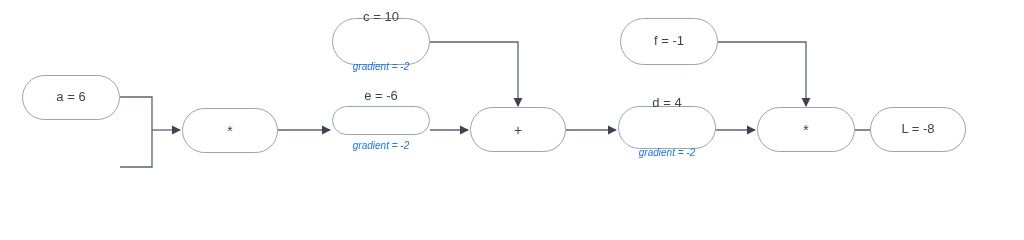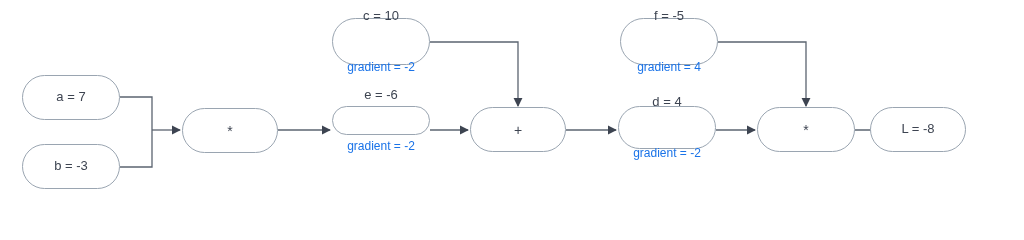--- a/index.html
+++ b/index.html
@@ -38,23 +38,24 @@
     justify-content: center;
     line-height: 1.28;
     gap: 36px;
   }
   .node-value {
     font-size: 13px;
     color: #3d4451;
     white-space: nowrap;
   }
   .node-grad {
-    font-size: 12px;
+    font-size: 10px;
     color: #1a73e8;
     white-space: nowrap;
+    font-style: italic;
   }
   .node-op {
     font-size: 14px;
     color: #3d4451;
     line-height: 1;
   }
 </style>
 </head>
 <body>
 
@@ -85,48 +86,44 @@
 
       <path d="M 718 42 L 806 42 L 806 106" marker-end="url(#arrow)"></path>
 
       <path d="M 716 130 L 755 130" marker-end="url(#arrow)"></path>
 
       <path d="M 855 130 L 903 130" marker-end="url(#arrow)"></path>
     </g>
   </svg>
 
   <div class="node" style="left:22px; top:75px; width:98px; height:45px;">
-    <span class="node-value">a = 7</span>
+    <span class="node-value">a = 6</span>
   </div>
 
-  <div class="node" style="left:22px; top:144px; width:98px; height:45px;">
-    <span class="node-value">b = -3</span>
-  </div>
 
   <div class="node" style="left:182px; top:108px; width:96px; height:45px;">
     <span class="node-op">*</span>
   </div>
 
   <div class="node" style="left:332px; top:18px; width:98px; height:47px;">
     <span class="node-value">c = 10</span>
     <span class="node-grad">gradient = -2</span>
   </div>
 
   <div class="node" style="left:332px; top:106px; width:98px; height:29px;">
     <span class="node-value">e = -6</span>
     <span class="node-grad">gradient = -2</span>
   </div>
 
   <div class="node" style="left:470px; top:107px; width:96px; height:45px;">
     <span class="node-op">+</span>
   </div>
 
   <div class="node" style="left:620px; top:18px; width:98px; height:47px;">
-    <span class="node-value">f = -5</span>
-    <span class="node-grad">gradient = 4</span>
+    <span class="node-value">f = -1</span>
   </div>
 
   <div class="node" style="left:618px; top:106px; width:98px; height:43px;">
     <span class="node-value">d = 4</span>
     <span class="node-grad">gradient = -2</span>
   </div>
 
   <div class="node" style="left:757px; top:107px; width:98px; height:45px;">
     <span class="node-op">*</span>
   </div>

